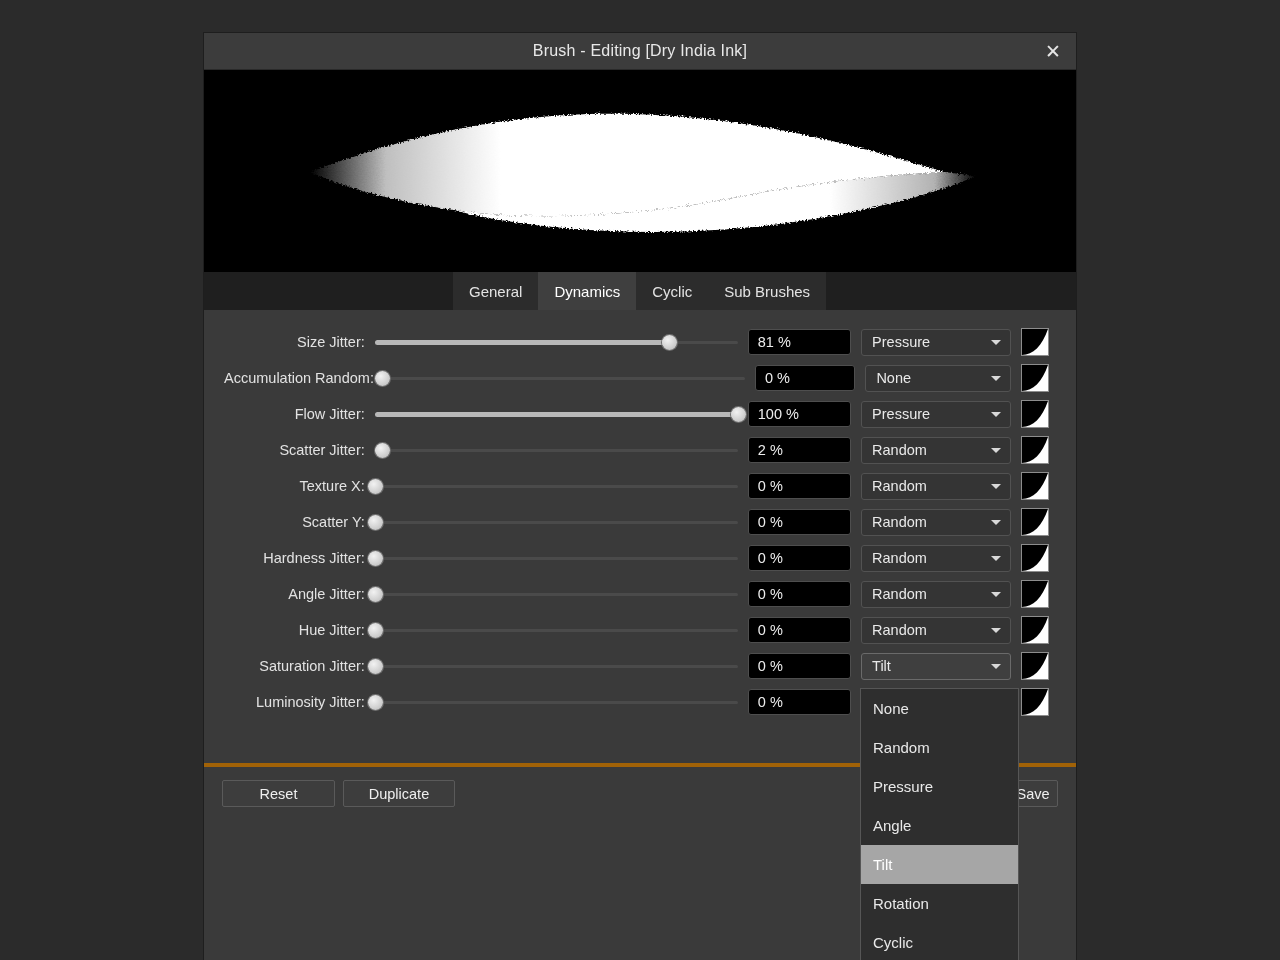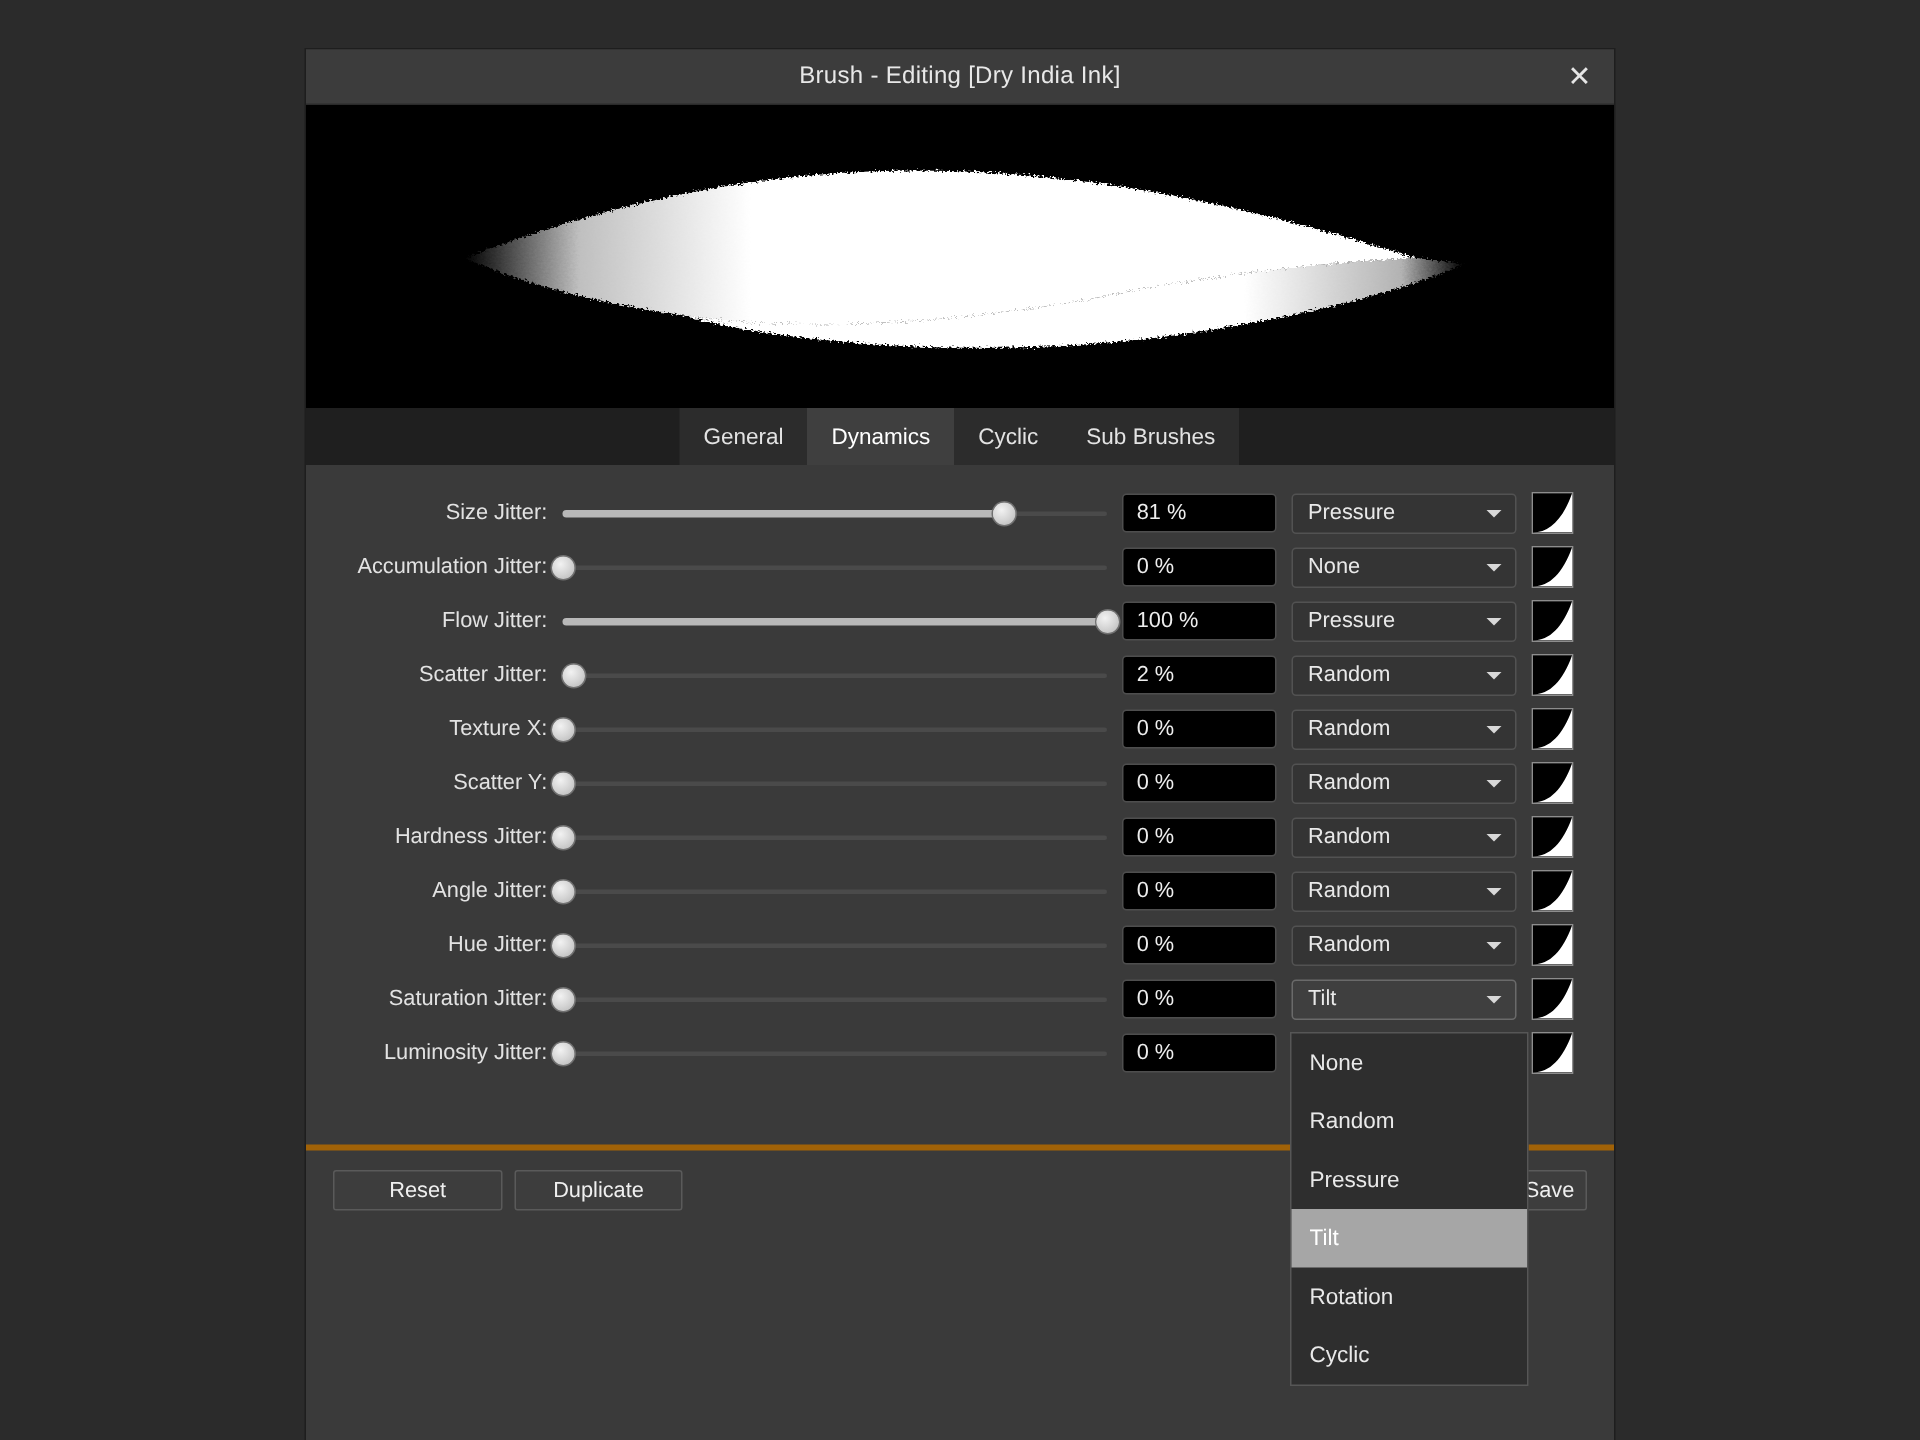--- a/index.html
+++ b/index.html
@@ -353,21 +353,21 @@
         </div>
         <div class="curvebtn">
           <svg width="26" height="26" viewBox="0 0 26 26">
               <rect width="26" height="26" fill="#000"></rect>
               <path d="M0 26 C 11 26, 20 17, 26 0 L26 26 Z" fill="#fff"></path>
             </svg>
         </div>
       </div>
 
       <div class="row">
-        <div class="row-label">Accumulation Jitter:</div>
+        <div class="row-label">Accumulation Random:</div>
         <div class="slider">
           <div class="track"></div>
 
           <div class="thumb" style="left: 0%;"></div>
         </div>
         <div class="numfield">0 %</div>
         <div class="selectbox">
           <span>None</span>
           <span class="caret"></span>
         </div>
@@ -565,18 +565,19 @@
         <div class="btn btn-save">Save</div>
       </div>
 
     </div>
   </div>
 
   <div class="dropdown">
     <div class="dd-item">None</div>
     <div class="dd-item">Random</div>
     <div class="dd-item">Pressure</div>
+    <div class="dd-item">Angle</div>
     <div class="dd-item selected">Tilt</div>
     <div class="dd-item">Rotation</div>
     <div class="dd-item">Cyclic</div>
   </div>
 
 </div>
 
 </body></html>

